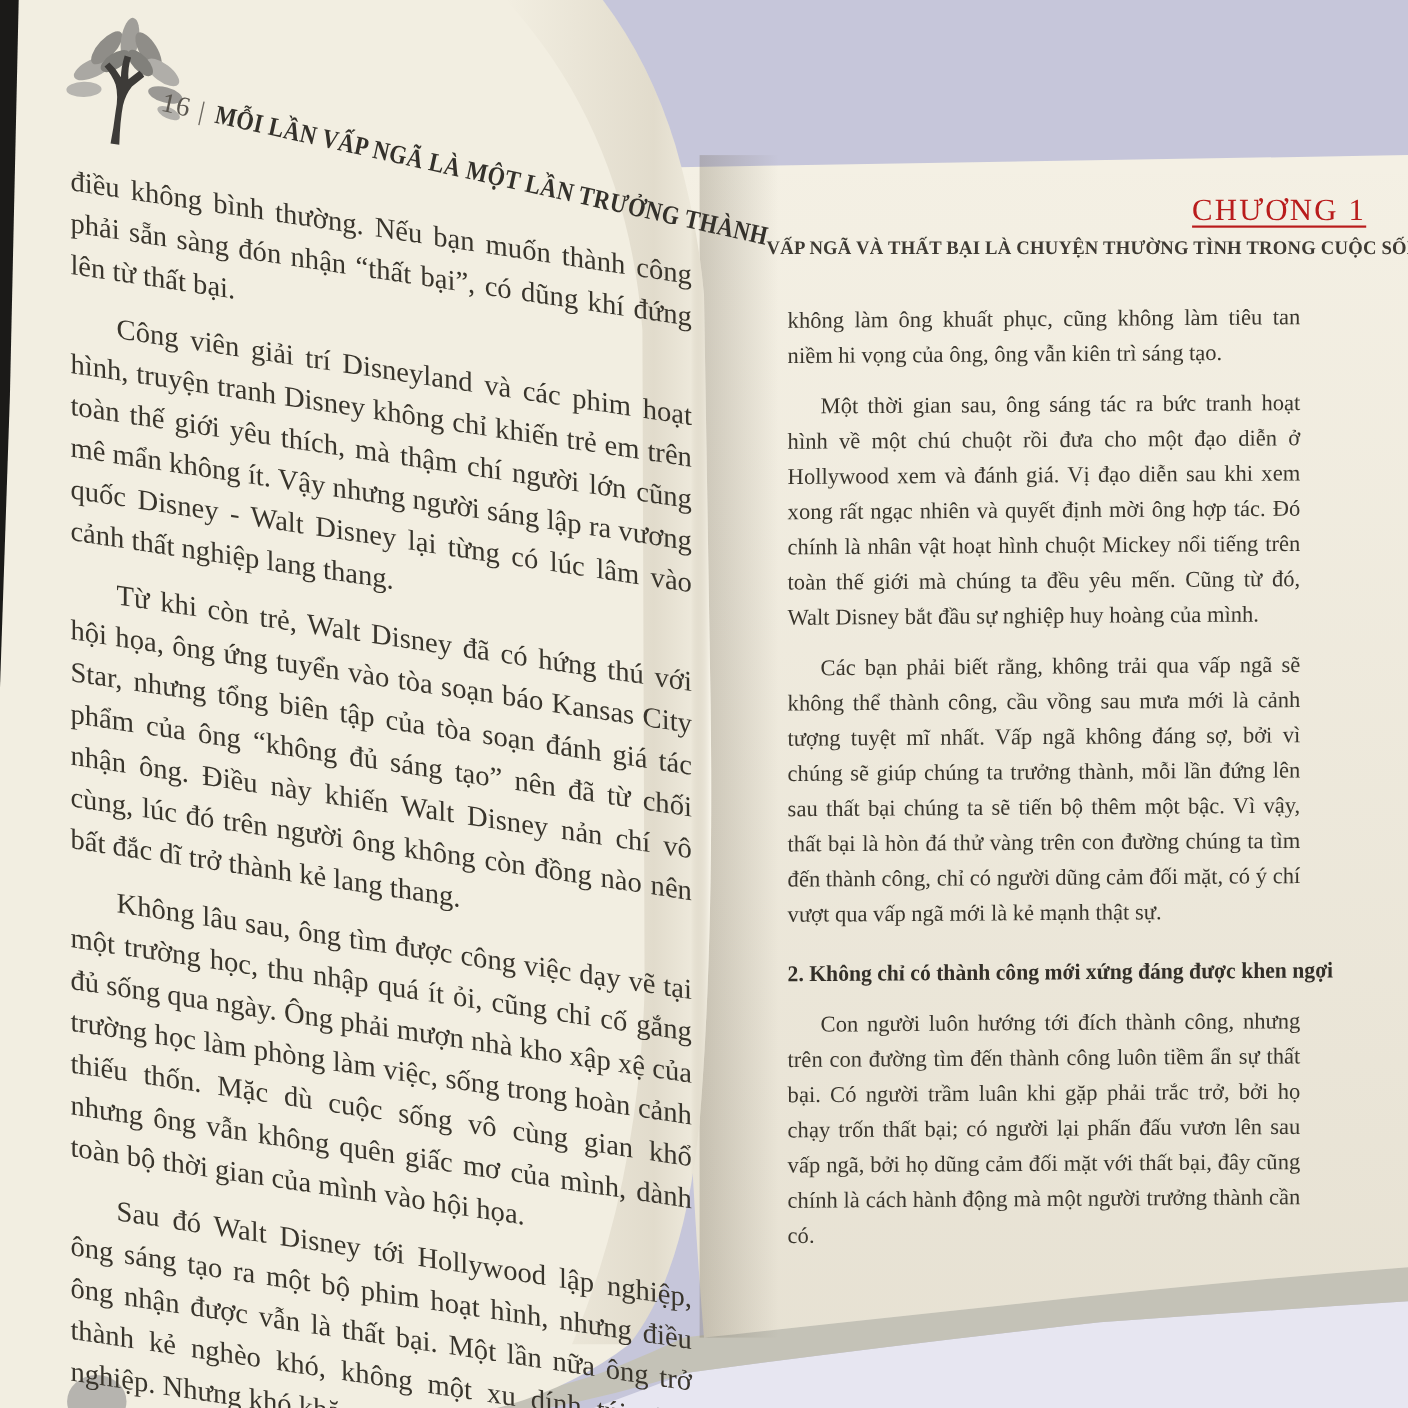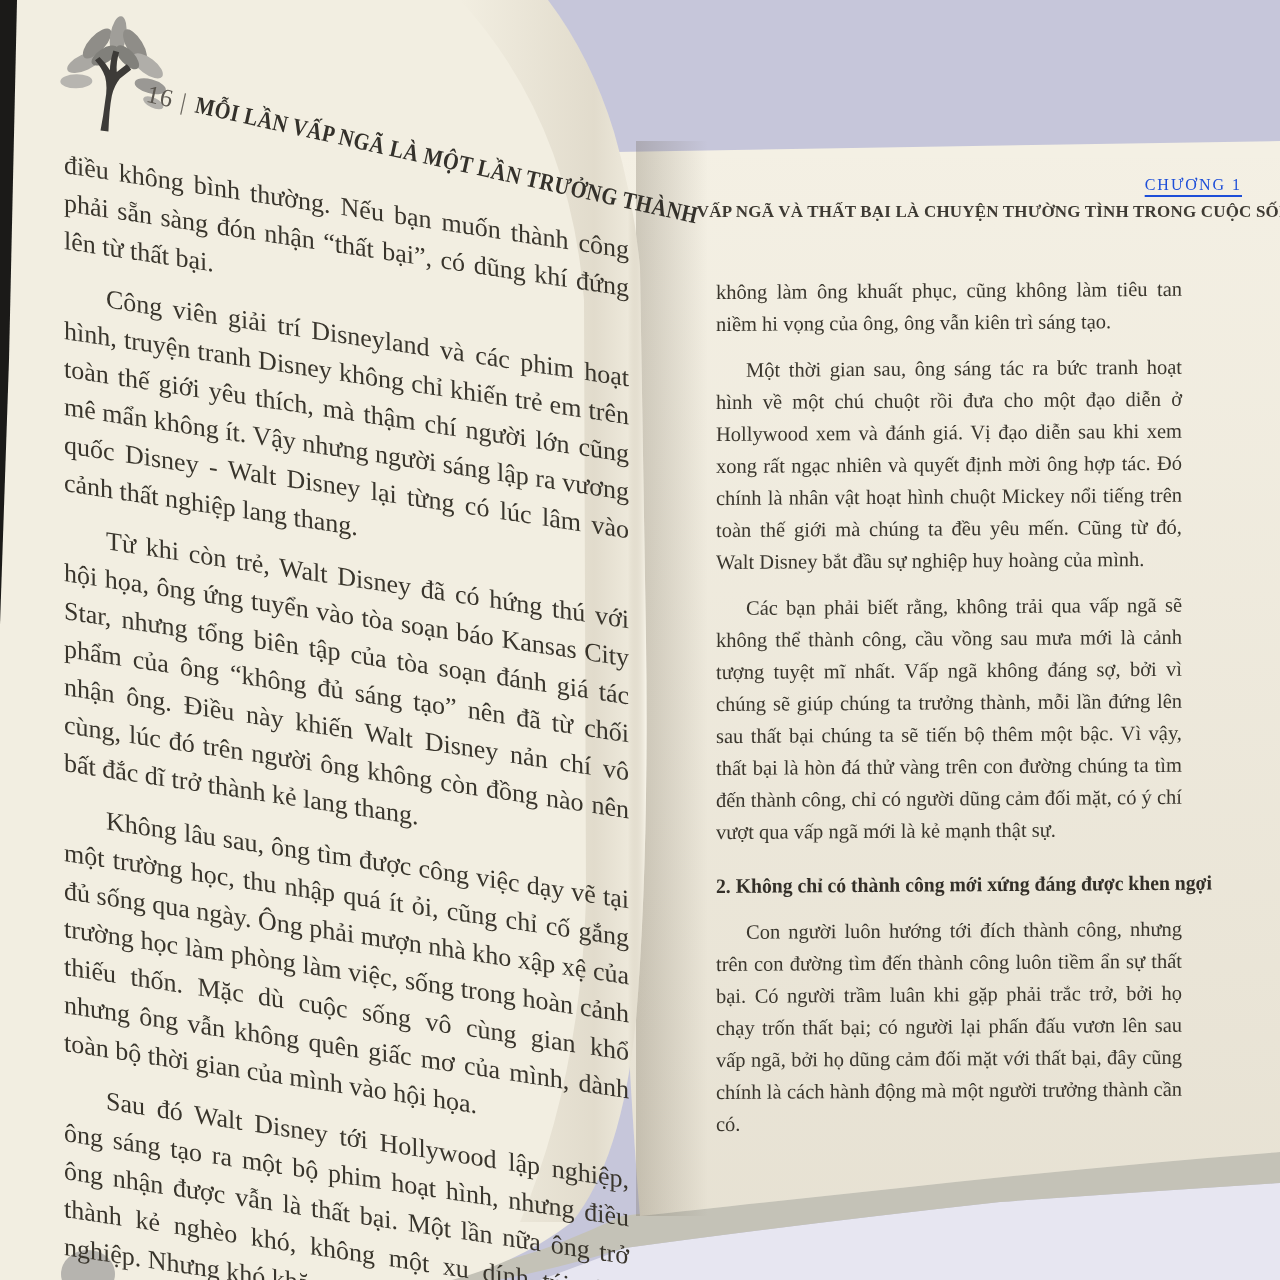--- a/index.html
+++ b/index.html
@@ -29,21 +29,21 @@
     text-align:justify;
   }
   .lp-body p{margin:0 0 14px 0;}
   .lp-body p.ind{text-indent:42px;}
   
   .rp-header{
     position:absolute;left:680px;top:176px;width:562px;
     text-align:right;color:#55514a;
   }
   .rp-chapter{
-    font-size:16px;letter-spacing:2px;color:#1d4ed8;
+    font-size:28px;letter-spacing:2px;color:#b91c1c;
     text-decoration:underline;text-underline-offset:5px;
     text-decoration-thickness:1.5px;
   }
   .rp-subheader{
     margin-top:7px;white-space:nowrap;
     transform:scaleX(0.97);transform-origin:right center;
     font-weight:700;font-size:17.5px;color:#3e3a33;letter-spacing:0.2px;
   }
   .rp-body{
     position:absolute;left:716px;top:276px;width:466px;

